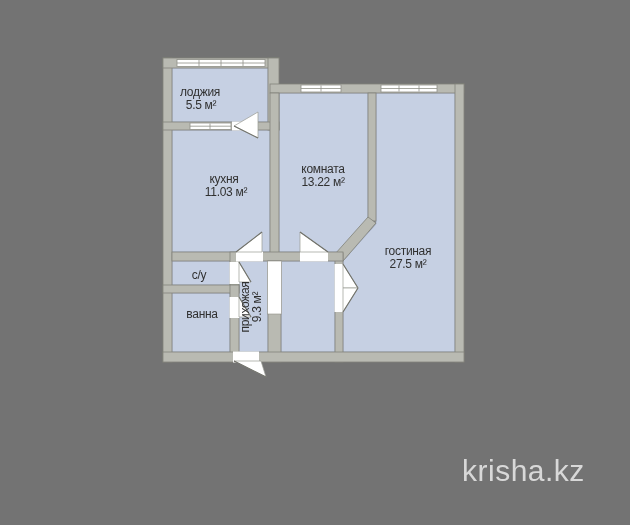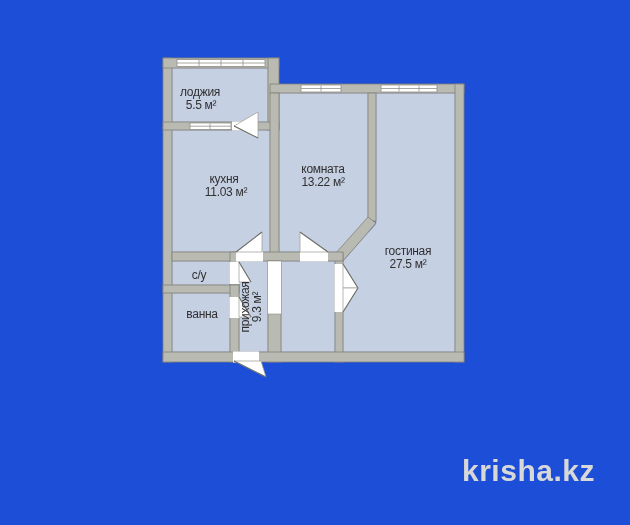--- a/index.html
+++ b/index.html
@@ -1,35 +1,35 @@
 <!DOCTYPE html>
 <html style="--room-fill: #c6d0e3; --room-edge: #aab4cb; --wall-fill: #b9bab2; --wall-edge: #82837a; --win-line: #8f9088; --leaf-edge: #9a9b93; --leaf-swing: #70716a; --label-text: #303030; --watermark-text: #d8d8d8;"><head>
 <meta charset="utf-8">
 <style>
   html,body{margin:0;padding:0;background:#fff;}
   #canvas{
-    position:relative;width:630px;height:525px;background:#1d4ed8;overflow:hidden;
+    position:relative;width:630px;height:525px;background:#737373;overflow:hidden;
     font-family:"Liberation Sans",sans-serif;
   }
   svg{position:absolute;left:0;top:0;}
   .room{fill:var(--room-fill);stroke:var(--room-edge);stroke-width:1;}
   .wall{fill:var(--wall-fill);stroke:var(--wall-edge);stroke-width:.8;}
   .win-box{fill:#fff;stroke:var(--win-line);stroke-width:.8;}
   .win-line{stroke:var(--win-line);stroke-width:.8;}
   .opening{fill:#fff;stroke:none;}
   .passage{fill:#fff;stroke:var(--win-line);stroke-width:.6;}
   .leaf{fill:#fff;stroke:var(--leaf-edge);stroke-width:.7;}
   .leaf-line{stroke:var(--leaf-swing);stroke-width:1.1;fill:none;}
   .lbl{
     fill:var(--label-text);font-size:12px;letter-spacing:-0.3px;
     text-anchor:middle;font-family:"Liberation Sans",sans-serif;
   }
   #watermark{
     position:absolute;left:462px;top:454px;width:160px;
-    font-size:30px;font-weight:700;letter-spacing:.5px;
+    font-size:30px;font-weight:400;letter-spacing:.5px;
     color:var(--watermark-text);
     font-family:"Liberation Sans",sans-serif;
   }
 </style>
 </head>
 <body>
 
 <div id="canvas">
   <svg width="630" height="525" viewBox="0 0 630 525">
 

